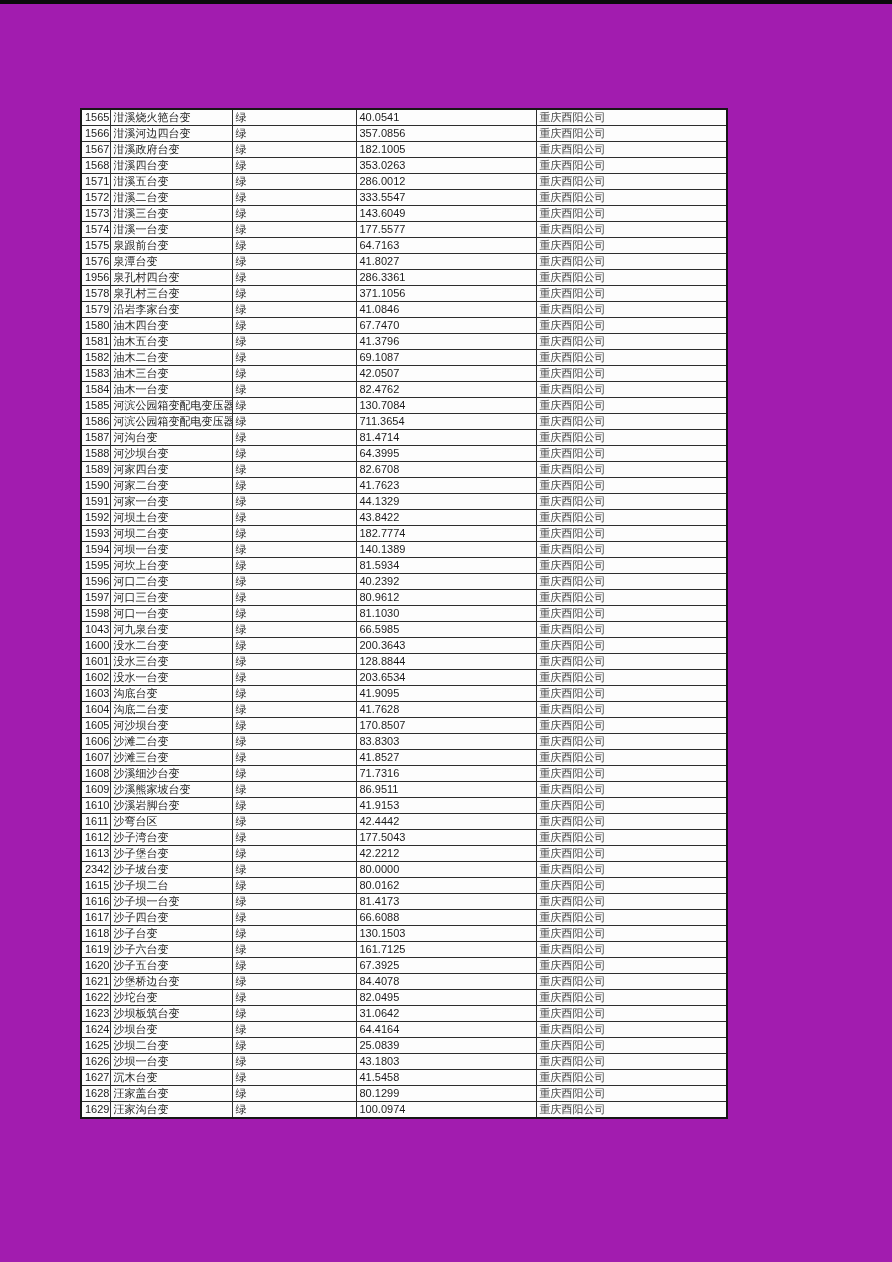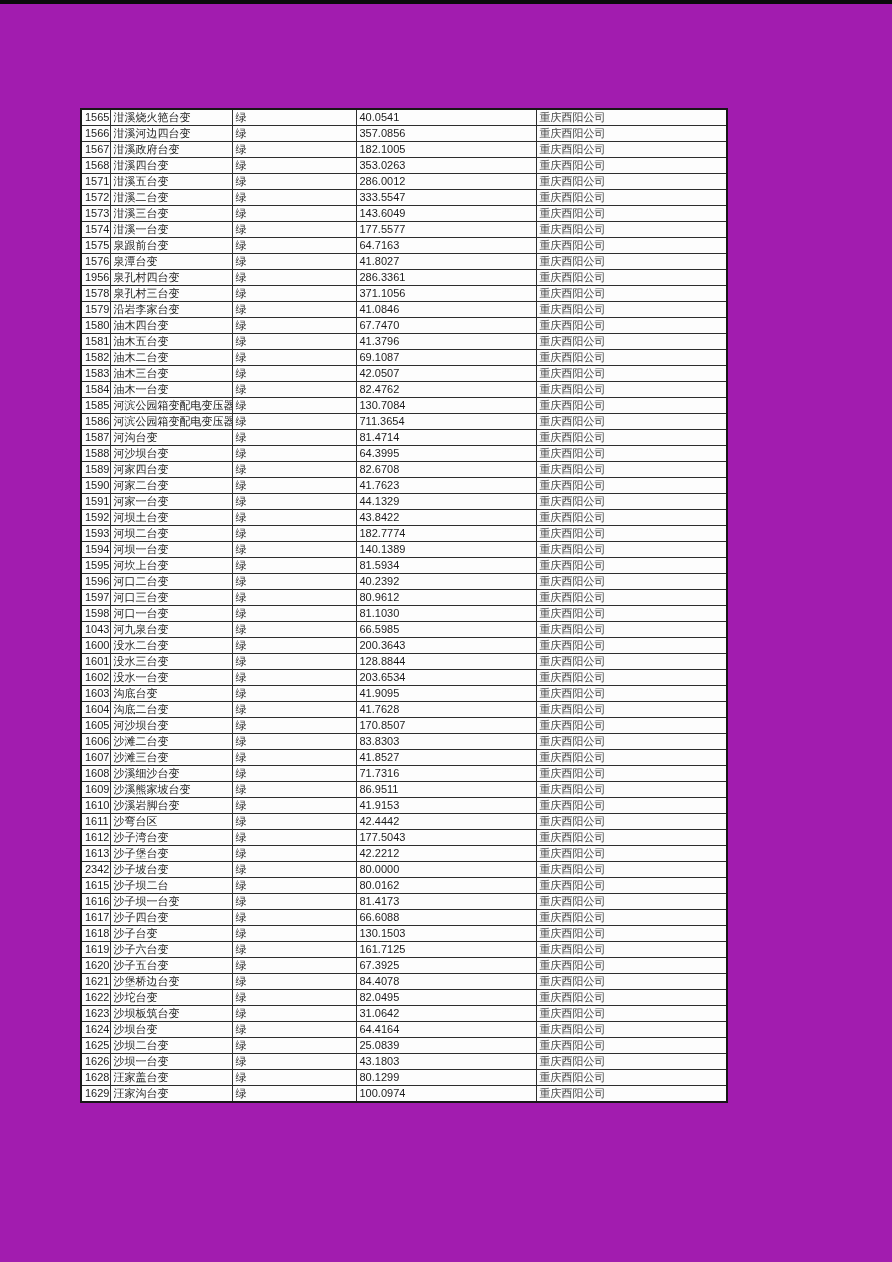--- a/index.html
+++ b/index.html
@@ -471,20 +471,27 @@
           <td class="c4">重庆酉阳公司</td>
         </tr>
         <tr>
           <td class="c0">1626</td>
           <td class="c1">沙坝一台变</td>
           <td class="c2">绿</td>
           <td class="c3">43.1803</td>
           <td class="c4">重庆酉阳公司</td>
         </tr>
         <tr>
+          <td class="c0">1627</td>
+          <td class="c1">沉木台变</td>
+          <td class="c2">绿</td>
+          <td class="c3">41.5458</td>
+          <td class="c4">重庆酉阳公司</td>
+        </tr>
+        <tr>
           <td class="c0">1628</td>
           <td class="c1">汪家盖台变</td>
           <td class="c2">绿</td>
           <td class="c3">80.1299</td>
           <td class="c4">重庆酉阳公司</td>
         </tr>
         <tr>
           <td class="c0">1629</td>
           <td class="c1">汪家沟台变</td>
           <td class="c2">绿</td>

